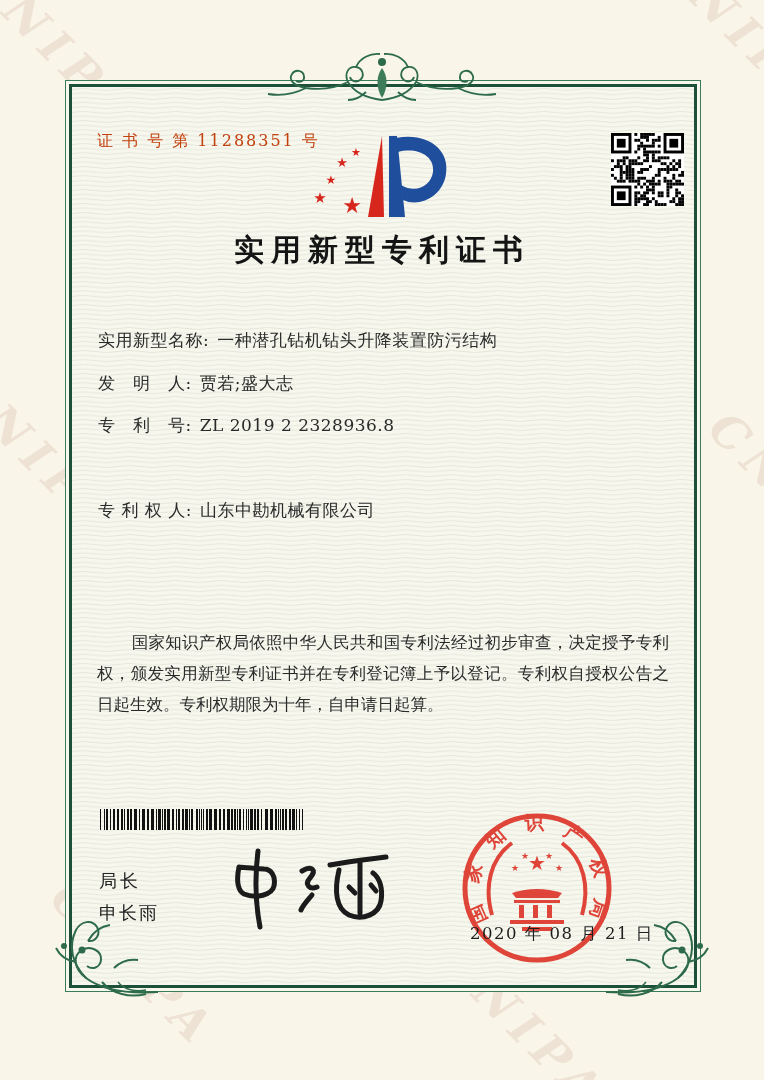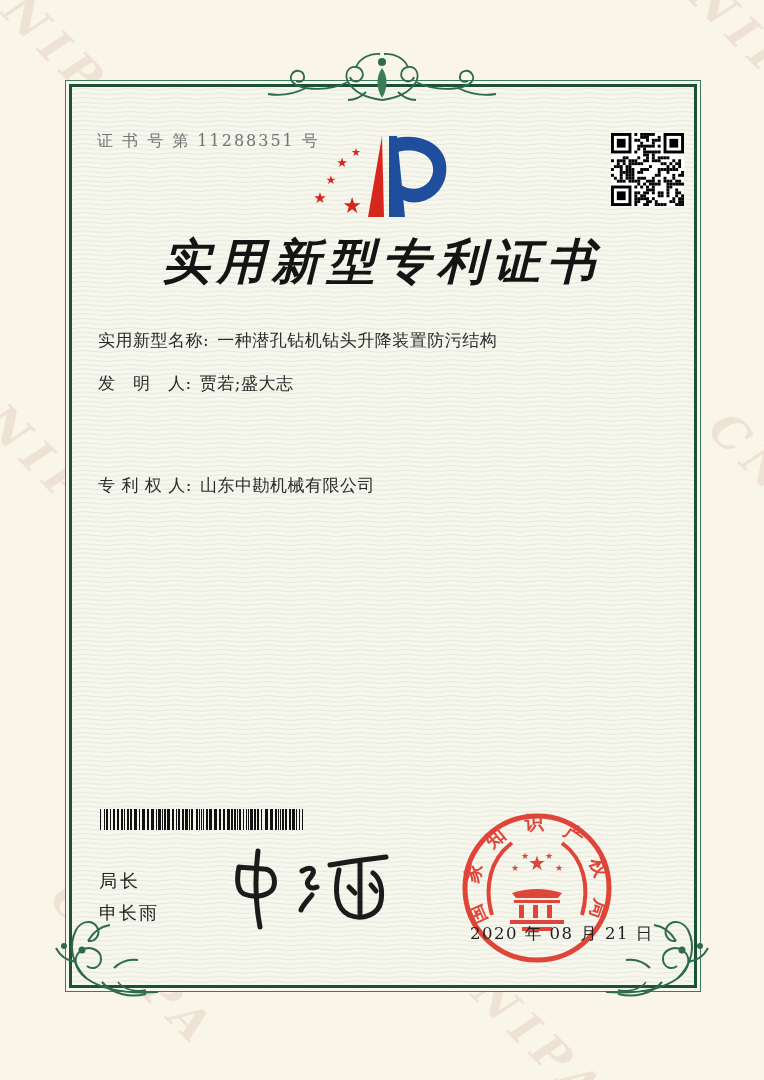--- a/index.html
+++ b/index.html
@@ -22,27 +22,27 @@
   }
   .frame-inner{
     position:absolute;left:3px;top:3px;right:3px;bottom:3px;
     border:3px solid #1c5038;box-sizing:border-box;
   }
   .texture{position:absolute;left:72px;top:87px;z-index:2;pointer-events:none;}
   .ornament{position:absolute;z-index:4;pointer-events:none;}
   
   .content{position:absolute;left:0;top:0;width:764px;height:1080px;z-index:5;}
   .cert-no{
-    position:absolute;left:97px;top:131px;font-size:16px;letter-spacing:2px;color:#737373;
+    position:absolute;left:97px;top:131px;font-size:16px;letter-spacing:2px;color:#c2410c;
   }
   .logo{position:absolute;left:310px;top:124px;}
   .qr{position:absolute;left:611px;top:133px;width:73px;height:73px;}
   .title{
     position:absolute;left:0;top:230px;width:764px;text-align:center;
-    font-size:48px;font-weight:bold;letter-spacing:7px;color:#141414;font-style:italic;
+    font-size:30px;font-weight:bold;letter-spacing:7px;color:#141414;
   }
   .field{
     position:absolute;left:98px;width:570px;font-size:17px;color:#2a2a2a;
     white-space:nowrap;letter-spacing:.5px;
   }
   .field .f-label{margin-right:8px;}
   .col2{position:absolute;left:302px;top:0;}
   .paras{
     position:absolute;left:97px;top:627px;width:572px;
     font-size:16.5px;line-height:31px;text-align:justify;color:#2a2a2a;
@@ -378,27 +378,31 @@
       </svg>
 
     <div class="title">实用新型专利证书</div>
 
     <div class="field" style="top:329px;">
       <span class="f-label">实用新型名称:</span><span>一种潜孔钻机钻头升降装置防污结构</span>
     </div>
     <div class="field" style="top:372px;">
       <span class="f-label">发　明　人:</span><span>贾若;盛大志</span>
     </div>
-    <div class="field" style="top:474px;">
+    <div class="field" style="top:414px;">
+      <span class="f-label">专　利　号:</span><span>ZL 2019 2 2328936.8</span>
+    </div>
+    <div class="field" style="top:499px;">
       <span class="f-label">专 利 权 人:</span><span>山东中勘机械有限公司</span>
     </div>
     <div class="field" style="top:586px;">
     </div>
 
     <div class="paras">
+      <p>国家知识产权局依照中华人民共和国专利法经过初步审查，决定授予专利权，颁发实用新型专利证书并在专利登记簿上予以登记。专利权自授权公告之日起生效。专利权期限为十年，自申请日起算。</p>
     </div>
 
     <div class="barcode" id="barcode"><div style="width:1px;background:#111;"></div><div style="width:3px;"></div><div style="width:1px;background:#111;"></div><div style="width:1px;"></div><div style="width:2px;background:#111;"></div><div style="width:2px;"></div><div style="width:1px;background:#111;"></div><div style="width:2px;"></div><div style="width:2px;background:#111;"></div><div style="width:2px;"></div><div style="width:2px;background:#111;"></div><div style="width:2px;"></div><div style="width:2px;background:#111;"></div><div style="width:1px;"></div><div style="width:1px;background:#111;"></div><div style="width:2px;"></div><div style="width:2px;background:#111;"></div><div style="width:1px;"></div><div style="width:2px;background:#111;"></div><div style="width:2px;"></div><div style="width:3px;background:#111;"></div><div style="width:2px;"></div><div style="width:1px;background:#111;"></div><div style="width:2px;"></div><div style="width:3px;background:#111;"></div><div style="width:2px;"></div><div style="width:2px;background:#111;"></div><div style="width:2px;"></div><div style="width:3px;background:#111;"></div><div style="width:2px;"></div><div style="width:1px;background:#111;"></div><div style="width:1px;"></div><div style="width:3px;background:#111;"></div><div style="width:1px;"></div><div style="width:1px;background:#111;"></div><div style="width:1px;"></div><div style="width:2px;background:#111;"></div><div style="width:1px;"></div><div style="width:3px;background:#111;"></div><div style="width:2px;"></div><div style="width:2px;background:#111;"></div><div style="width:2px;"></div><div style="width:1px;background:#111;"></div><div style="width:1px;"></div><div style="width:2px;background:#111;"></div><div style="width:2px;"></div><div style="width:2px;background:#111;"></div><div style="width:1px;"></div><div style="width:3px;background:#111;"></div><div style="width:1px;"></div><div style="width:1px;background:#111;"></div><div style="width:1px;"></div><div style="width:2px;background:#111;"></div><div style="width:3px;"></div><div style="width:2px;background:#111;"></div><div style="width:1px;"></div><div style="width:1px;background:#111;"></div><div style="width:1px;"></div><div style="width:1px;background:#111;"></div><div style="width:1px;"></div><div style="width:1px;background:#111;"></div><div style="width:2px;"></div><div style="width:2px;background:#111;"></div><div style="width:1px;"></div><div style="width:3px;background:#111;"></div><div style="width:2px;"></div><div style="width:3px;background:#111;"></div><div style="width:2px;"></div><div style="width:2px;background:#111;"></div><div style="width:2px;"></div><div style="width:2px;background:#111;"></div><div style="width:2px;"></div><div style="width:3px;background:#111;"></div><div style="width:1px;"></div><div style="width:2px;background:#111;"></div><div style="width:1px;"></div><div style="width:2px;background:#111;"></div><div style="width:1px;"></div><div style="width:1px;background:#111;"></div><div style="width:1px;"></div><div style="width:2px;background:#111;"></div><div style="width:2px;"></div><div style="width:1px;background:#111;"></div><div style="width:2px;"></div><div style="width:1px;background:#111;"></div><div style="width:1px;"></div><div style="width:1px;background:#111;"></div><div style="width:1px;"></div><div style="width:3px;background:#111;"></div><div style="width:1px;"></div><div style="width:2px;background:#111;"></div><div style="width:1px;"></div><div style="width:2px;background:#111;"></div><div style="width:2px;"></div><div style="width:1px;background:#111;"></div><div style="width:3px;"></div><div style="width:3px;background:#111;"></div><div style="width:2px;"></div><div style="width:3px;background:#111;"></div><div style="width:2px;"></div><div style="width:2px;background:#111;"></div><div style="width:1px;"></div><div style="width:1px;background:#111;"></div><div style="width:1px;"></div><div style="width:1px;background:#111;"></div><div style="width:1px;"></div><div style="width:2px;background:#111;"></div><div style="width:1px;"></div><div style="width:2px;background:#111;"></div><div style="width:2px;"></div><div style="width:2px;background:#111;"></div><div style="width:1px;"></div><div style="width:3px;background:#111;"></div><div style="width:1px;"></div><div style="width:1px;background:#111;"></div><div style="width:2px;"></div><div style="width:1px;background:#111;"></div><div style="width:2px;"></div><div style="width:1px;background:#111;"></div><div style="width:3px;"></div></div>
 
     <div class="director-title">局长</div>
     <div class="director-name">申长雨</div>
 
     <svg class="signature" width="180" height="95" viewBox="0 0 180 95">
       <g stroke="#1b1b1b" stroke-width="5" fill="none" stroke-linecap="round" stroke-linejoin="round">
         <path d="M36 8 C 33 32 33 58 38 84"></path>

